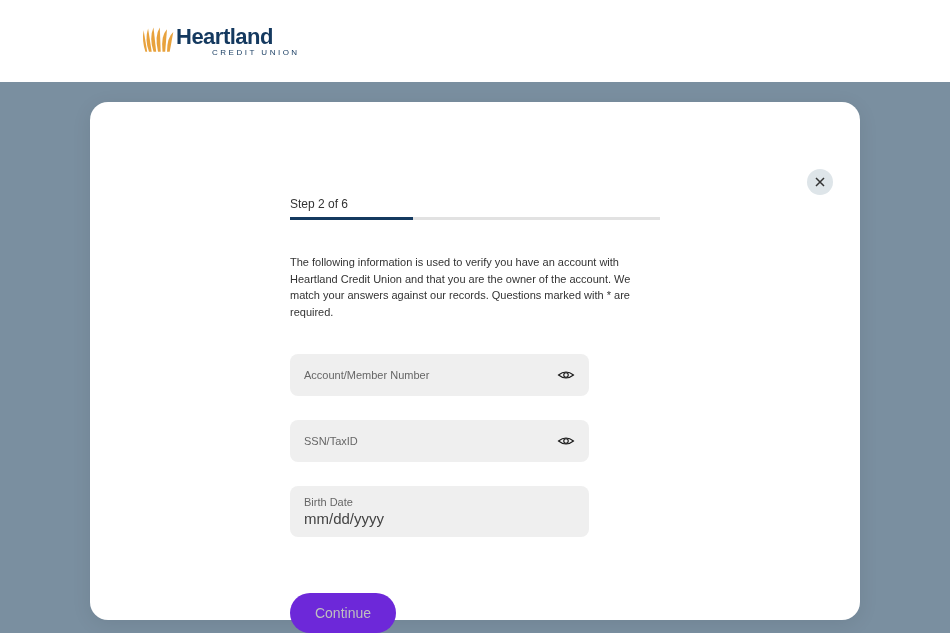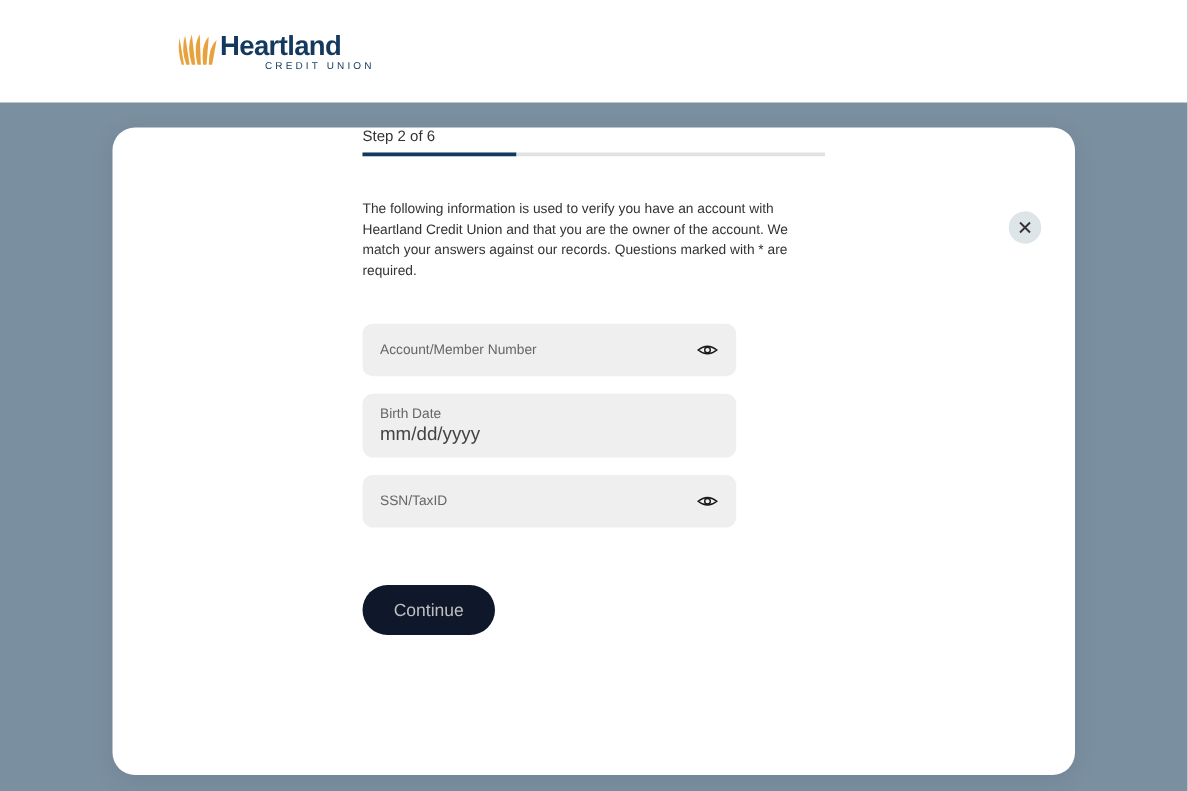--- a/index.html
+++ b/index.html
@@ -76,20 +76,21 @@
       align-items: center;
       justify-content: center;
       cursor: pointer;
       border: none;
     }
     .close-button svg {
       width: 10px;
       height: 10px;
     }
     .content {
+      padding-top: 95px;
       padding-left: 200px;
       width: 660px;
     }
     .step-label {
       font-size: 12px;
       color: #333;
       margin-bottom: 6px;
     }
     .progress-bar {
       width: 370px;
@@ -115,21 +116,21 @@
       line-height: 1.5;
       margin-bottom: 34px;
       max-width: 370px;
     }
     .input-group {
       position: relative;
       width: 299px;
       background: #efefef;
       border-radius: 8px;
       padding: 10px 14px;
-      margin-bottom: 14px;
+      margin-bottom: 24px;
       min-height: 42px;
       display: flex;
       flex-direction: column;
       justify-content: center;
     }
     .input-group.has-value {
       min-height: 48px;
     }
     .input-label {
       font-size: 11px;
@@ -148,21 +149,21 @@
       width: 18px;
       height: 18px;
       cursor: pointer;
     }
     .continue-button {
       margin-top: 32px;
       width: 106px;
       height: 40px;
       border-radius: 20px;
       border: none;
-      background: #0f172a;
+      background: #6d28d9;
       color: #bfbfbf;
       font-size: 14px;
       font-weight: 500;
       cursor: not-allowed;
     }
   </style>
 </head>
 <body>
 
 <div class="header">
@@ -199,29 +200,29 @@
       <p class="description">The following information is used to verify you have an account with Heartland Credit Union and that you are the owner of the account. We match your answers against our records. Questions marked with * are required.</p>
 
       <div class="input-group">
         <span class="input-label">Account/Member Number</span>
         <svg class="eye-icon" viewBox="0 0 24 24">
           <path d="M 2 12 Q 12 4 22 12 Q 12 20 2 12 Z" stroke="#1a1a1a" stroke-width="1.5" fill="none"></path>
           <circle cx="12" cy="12" r="3" stroke="#1a1a1a" stroke-width="1.5" fill="none"></circle>
         </svg>
       </div>
 
-      <div class="input-group has-value">
-        <span class="input-label">Birth Date</span>
-        <span class="input-value">mm/dd/yyyy</span>
-      </div>
-
       <div class="input-group">
         <span class="input-label">SSN/TaxID</span>
         <svg class="eye-icon" viewBox="0 0 24 24">
           <path d="M 2 12 Q 12 4 22 12 Q 12 20 2 12 Z" stroke="#1a1a1a" stroke-width="1.5" fill="none"></path>
           <circle cx="12" cy="12" r="3" stroke="#1a1a1a" stroke-width="1.5" fill="none"></circle>
         </svg>
       </div>
 
+      <div class="input-group has-value">
+        <span class="input-label">Birth Date</span>
+        <span class="input-value">mm/dd/yyyy</span>
+      </div>
+
       <button class="continue-button">Continue</button>
     </div>
   </div>
 </div>
 
 </body></html>

